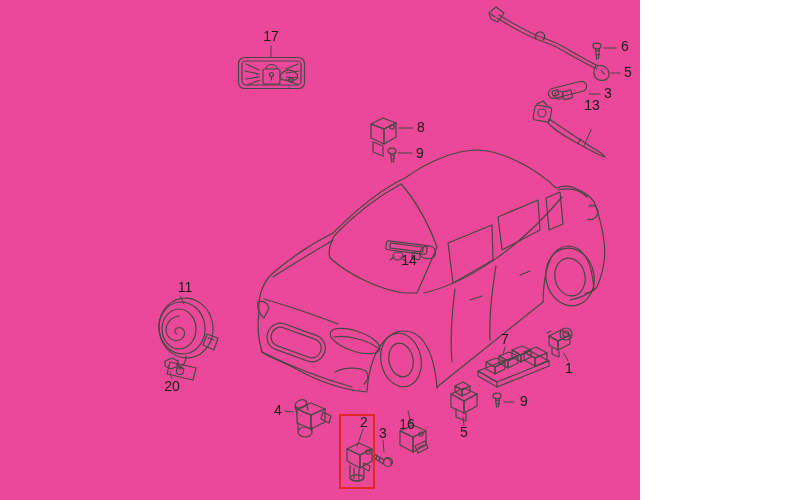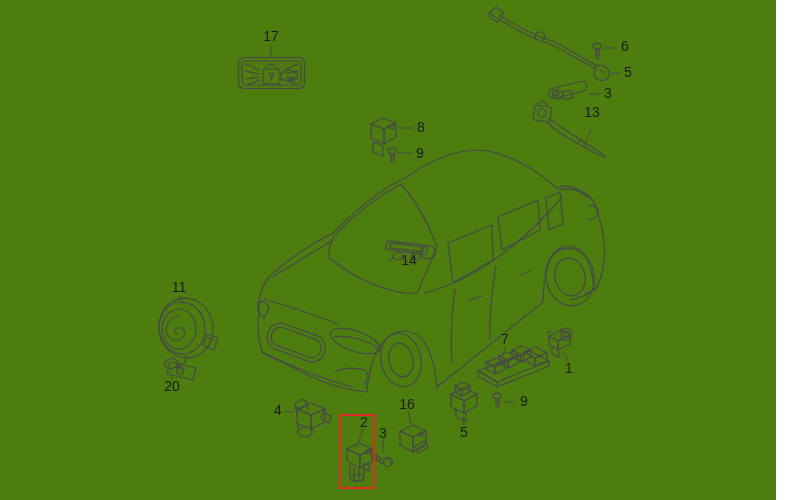--- a/index.html
+++ b/index.html
@@ -1,16 +1,16 @@
 <!DOCTYPE html>
 <html><head>
 <meta charset="utf-8">
 <style>
   html,body{margin:0;padding:0;background:#ffffff;}
-  .stage{position:relative;width:776px;height:500px;background:#4d7c0f;
+  .stage{position:relative;width:640px;height:500px;background:#ec4899;
          font-family:"Liberation Sans",sans-serif;overflow:hidden;}
   .stage svg{position:absolute;left:0;top:0;}
   .num{position:absolute;transform:translate(-50%,-50%);
        font-size:14px;font-weight:400;color:#1b1b1b;white-space:nowrap;
        font-family:"Liberation Sans",sans-serif;}
   .hl{position:absolute;left:339px;top:414px;width:32px;height:71px;
       border:2px solid #e12a25;background:transparent;}
 </style>
 </head>
 <body>
@@ -287,27 +287,27 @@
     <path d="M568,361 L564,353"></path>
   </g>
 </svg>
 
   <div class="hl" style="border-color: rgb(225, 42, 37);"></div>
 
   <span class="num" style="left:271px;top:36px">17</span>
   <span class="num" style="left:625px;top:46px">6</span>
   <span class="num" style="left:628px;top:72px">5</span>
   <span class="num" style="left:608px;top:93px">3</span>
-  <span class="num" style="left:592px;top:112px">13</span>
+  <span class="num" style="left:592px;top:105px">13</span>
   <span class="num" style="left:421px;top:127px">8</span>
   <span class="num" style="left:420px;top:153px">9</span>
   <span class="num" style="left:409px;top:260px">14</span>
-  <span class="num" style="left:179px;top:287px">11</span>
+  <span class="num" style="left:185px;top:287px">11</span>
   <span class="num" style="left:172px;top:386px">20</span>
   <span class="num" style="left:278px;top:410px">4</span>
   <span class="num" style="left:364px;top:422px">2</span>
   <span class="num" style="left:383px;top:433px">3</span>
-  <span class="num" style="left:407px;top:404px">16</span>
+  <span class="num" style="left:407px;top:424px">16</span>
   <span class="num" style="left:464px;top:432px">5</span>
   <span class="num" style="left:524px;top:401px">9</span>
   <span class="num" style="left:505px;top:339px">7</span>
   <span class="num" style="left:569px;top:368px">1</span>
 </div>
 
 </body></html>

